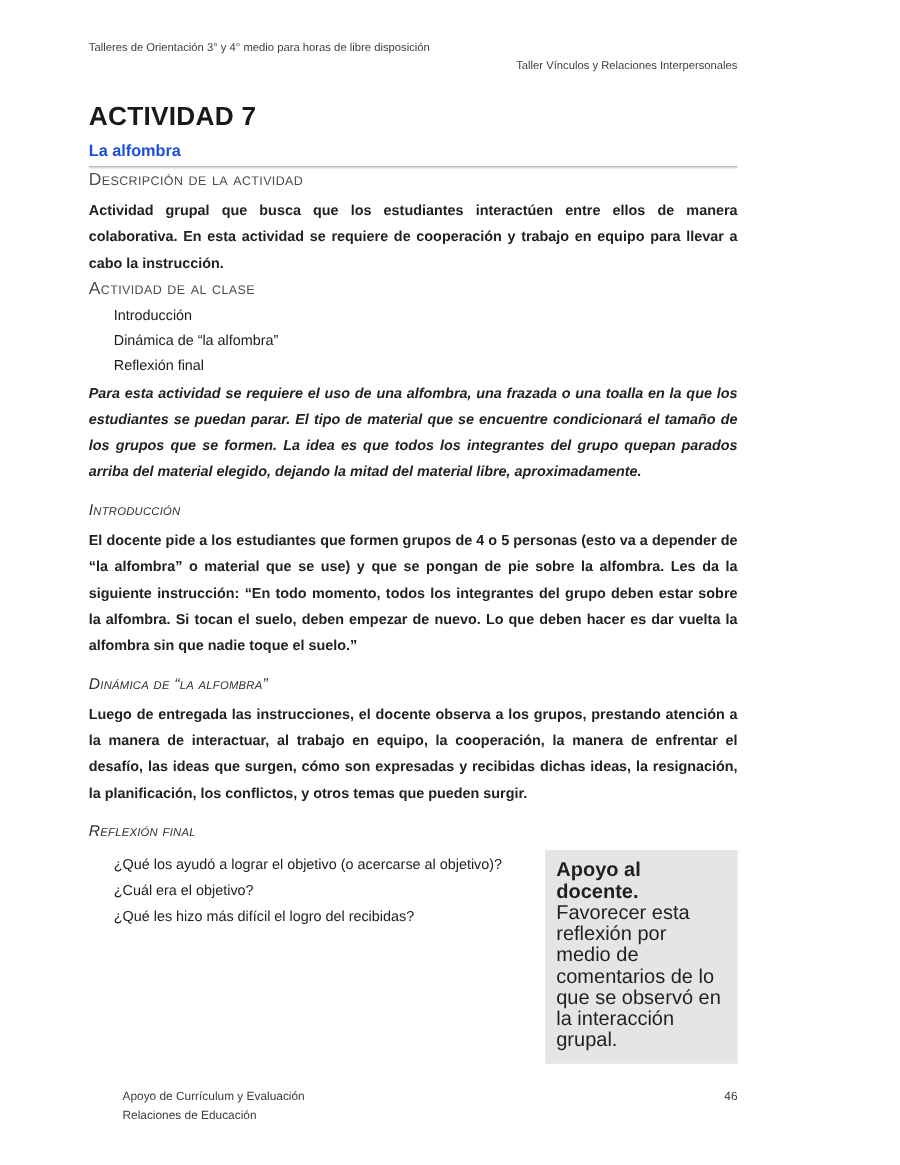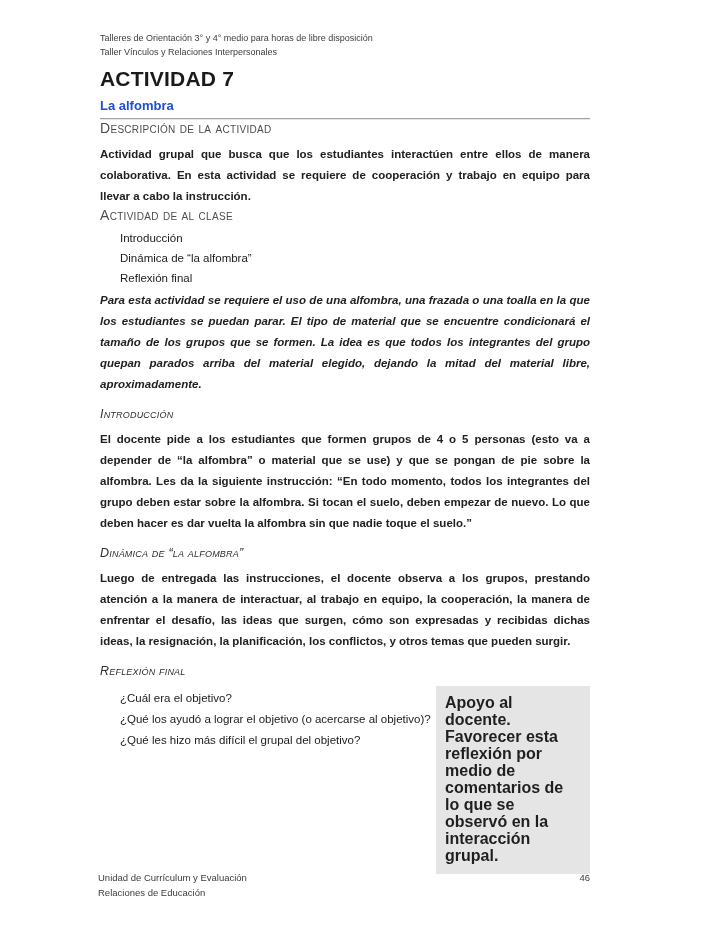--- a/index.html
+++ b/index.html
@@ -4,28 +4,28 @@
 <style>
   * { margin: 0; padding: 0; box-sizing: border-box; }
   html, body { background: #ffffff; }
   body {
     width: 720px; height: 932px;
     font-family: "Liberation Sans", sans-serif;
     color: #212121;
     position: relative;
     overflow: hidden;
   }
-  .page { position: relative; width: 673px; height: 932px; padding: 33px 83px 0 100px; background: #fff; }
+  .page { position: relative; width: 673px; height: 932px; padding: 33px 83px 0 71px; background: #fff; }
 
   .doc-header { font-size: 9px; color: #3d3d3d; }
   .hdr-left  { text-align: left;  line-height: 11px; }
-  .hdr-right { line-height: 11px; margin-top: 3px; }
+  .hdr-right { text-align: right; line-height: 11px; margin-top: 3px; }
 
   .title {
-    margin-top: 9px;
+    margin-top: 24px;
     font-size: 21px; font-weight: bold; line-height: 24px;
     color: #1a1a1a; letter-spacing: 0.2px;
   }
   .subtitle { margin-top: 7px; font-size: 13px; font-weight: bold; line-height: 15px; color: #1d4ed8; }
   .rule { margin-top: 5px; border-top: 1px solid #a3a3a3; height: 2px; border-bottom: 1px solid #e6e6e6; }
 
   .sec-heading {
     font-variant: small-caps;
     font-size: 14px; line-height: 16px;
     color: #4d4d4d; letter-spacing: 0.3px;
@@ -54,21 +54,21 @@
   .question { font-size: 11.5px; line-height: 21px; color: #212121; }
 
   .support-box {
     width: 154px; flex: 0 0 154px;
     background: #e5e5e5;
     padding: 8px 9px 10px 9px;
     font-size: 16px; line-height: 17px;
     color: #1f1f1f;
   }
   .support-title { display: block; font-weight: bold; }
-  .support-body { display: block; font-weight: bold; }
+  .support-body { display: block; }
 
   .doc-footer {
     position: absolute;
     left: 98px; right: 83px; top: 870px;
     display: flex; justify-content: space-between; align-items: flex-start;
     font-size: 9.5px; line-height: 15px; color: #3b3b3b;
   }
 </style>
 </head>
 <body>
@@ -98,31 +98,31 @@
   <div class="sub-heading">Introducción</div>
   <p class="body-par">El docente pide a los estudiantes que formen grupos de 4 o 5 personas (esto va a depender de “la alfombra” o material que se use) y que se pongan de pie sobre la alfombra. Les da la siguiente instrucción: “En todo momento, todos los integrantes del grupo deben estar sobre la alfombra. Si tocan el suelo, deben empezar de nuevo. Lo que deben hacer es dar vuelta la alfombra sin que nadie toque el suelo.”</p>
 
   <div class="sub-heading">Dinámica de “la alfombra”</div>
   <p class="body-par">Luego de entregada las instrucciones, el docente observa a los grupos, prestando atención a la manera de interactuar, al trabajo en equipo, la cooperación, la manera de enfrentar el desafío, las ideas que surgen, cómo son expresadas y recibidas dichas ideas, la resignación, la planificación, los conflictos, y otros temas que pueden surgir.</p>
 
   <div class="sub-heading">Reflexión final</div>
 
   <div class="questions-row">
     <div class="questions">
+      <div class="question">¿Qué los ayudó a lograr el objetivo (o acercarse al objetivo)?</div>
       <div class="question">¿Cuál era el objetivo?</div>
-      <div class="question">¿Qué los ayudó a lograr el objetivo (o acercarse al objetivo)?</div>
-      <div class="question">¿Qué les hizo más difícil el grupal del objetivo?</div>
+      <div class="question">¿Qué les hizo más difícil el logro del recibidas?</div>
     </div>
     <div class="support-box">
       <span class="support-title">Apoyo al docente.</span>
       <span class="support-body">Favorecer esta reflexión por medio de comentarios de lo que se observó en la interacción grupal.</span>
     </div>
   </div>
 
   <div class="doc-footer">
     <div class="footer-left">
-      <div>Unidad de Currículum y Evaluación</div>
+      <div>Apoyo de Currículum y Evaluación</div>
       <div>Relaciones de Educación</div>
     </div>
     <div class="footer-page">46</div>
   </div>
 
 </div>
 
 </body></html>

